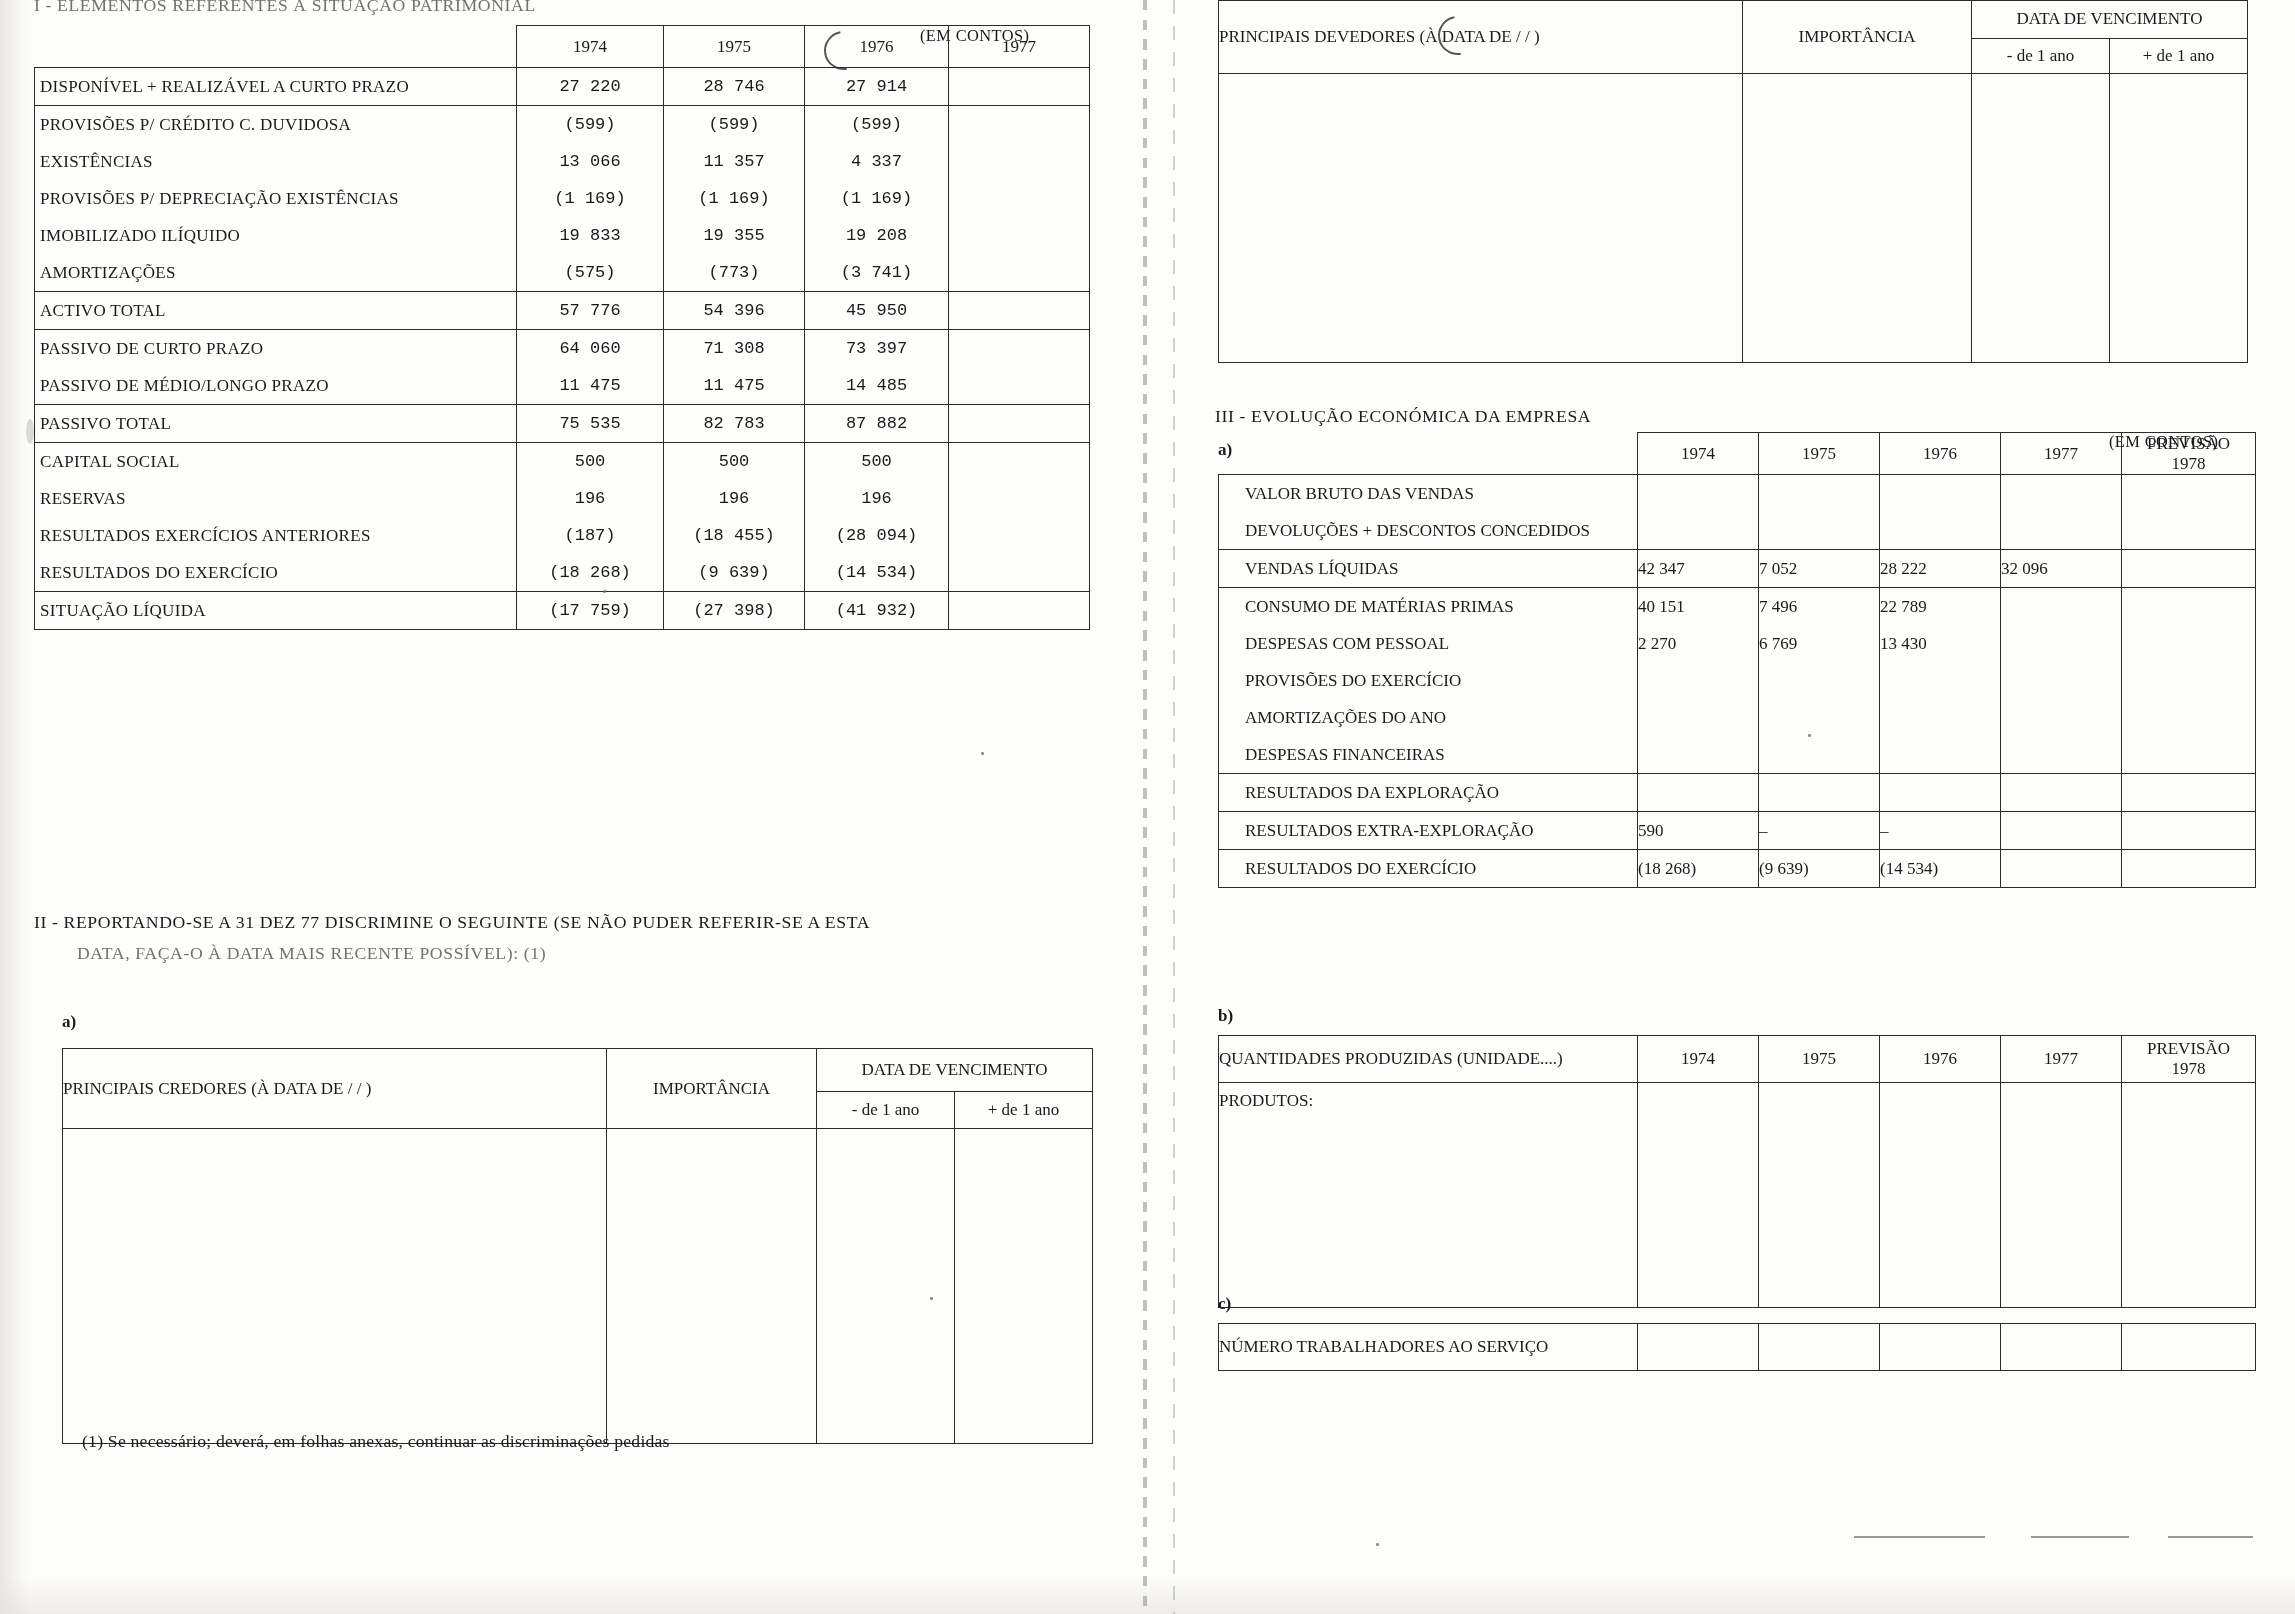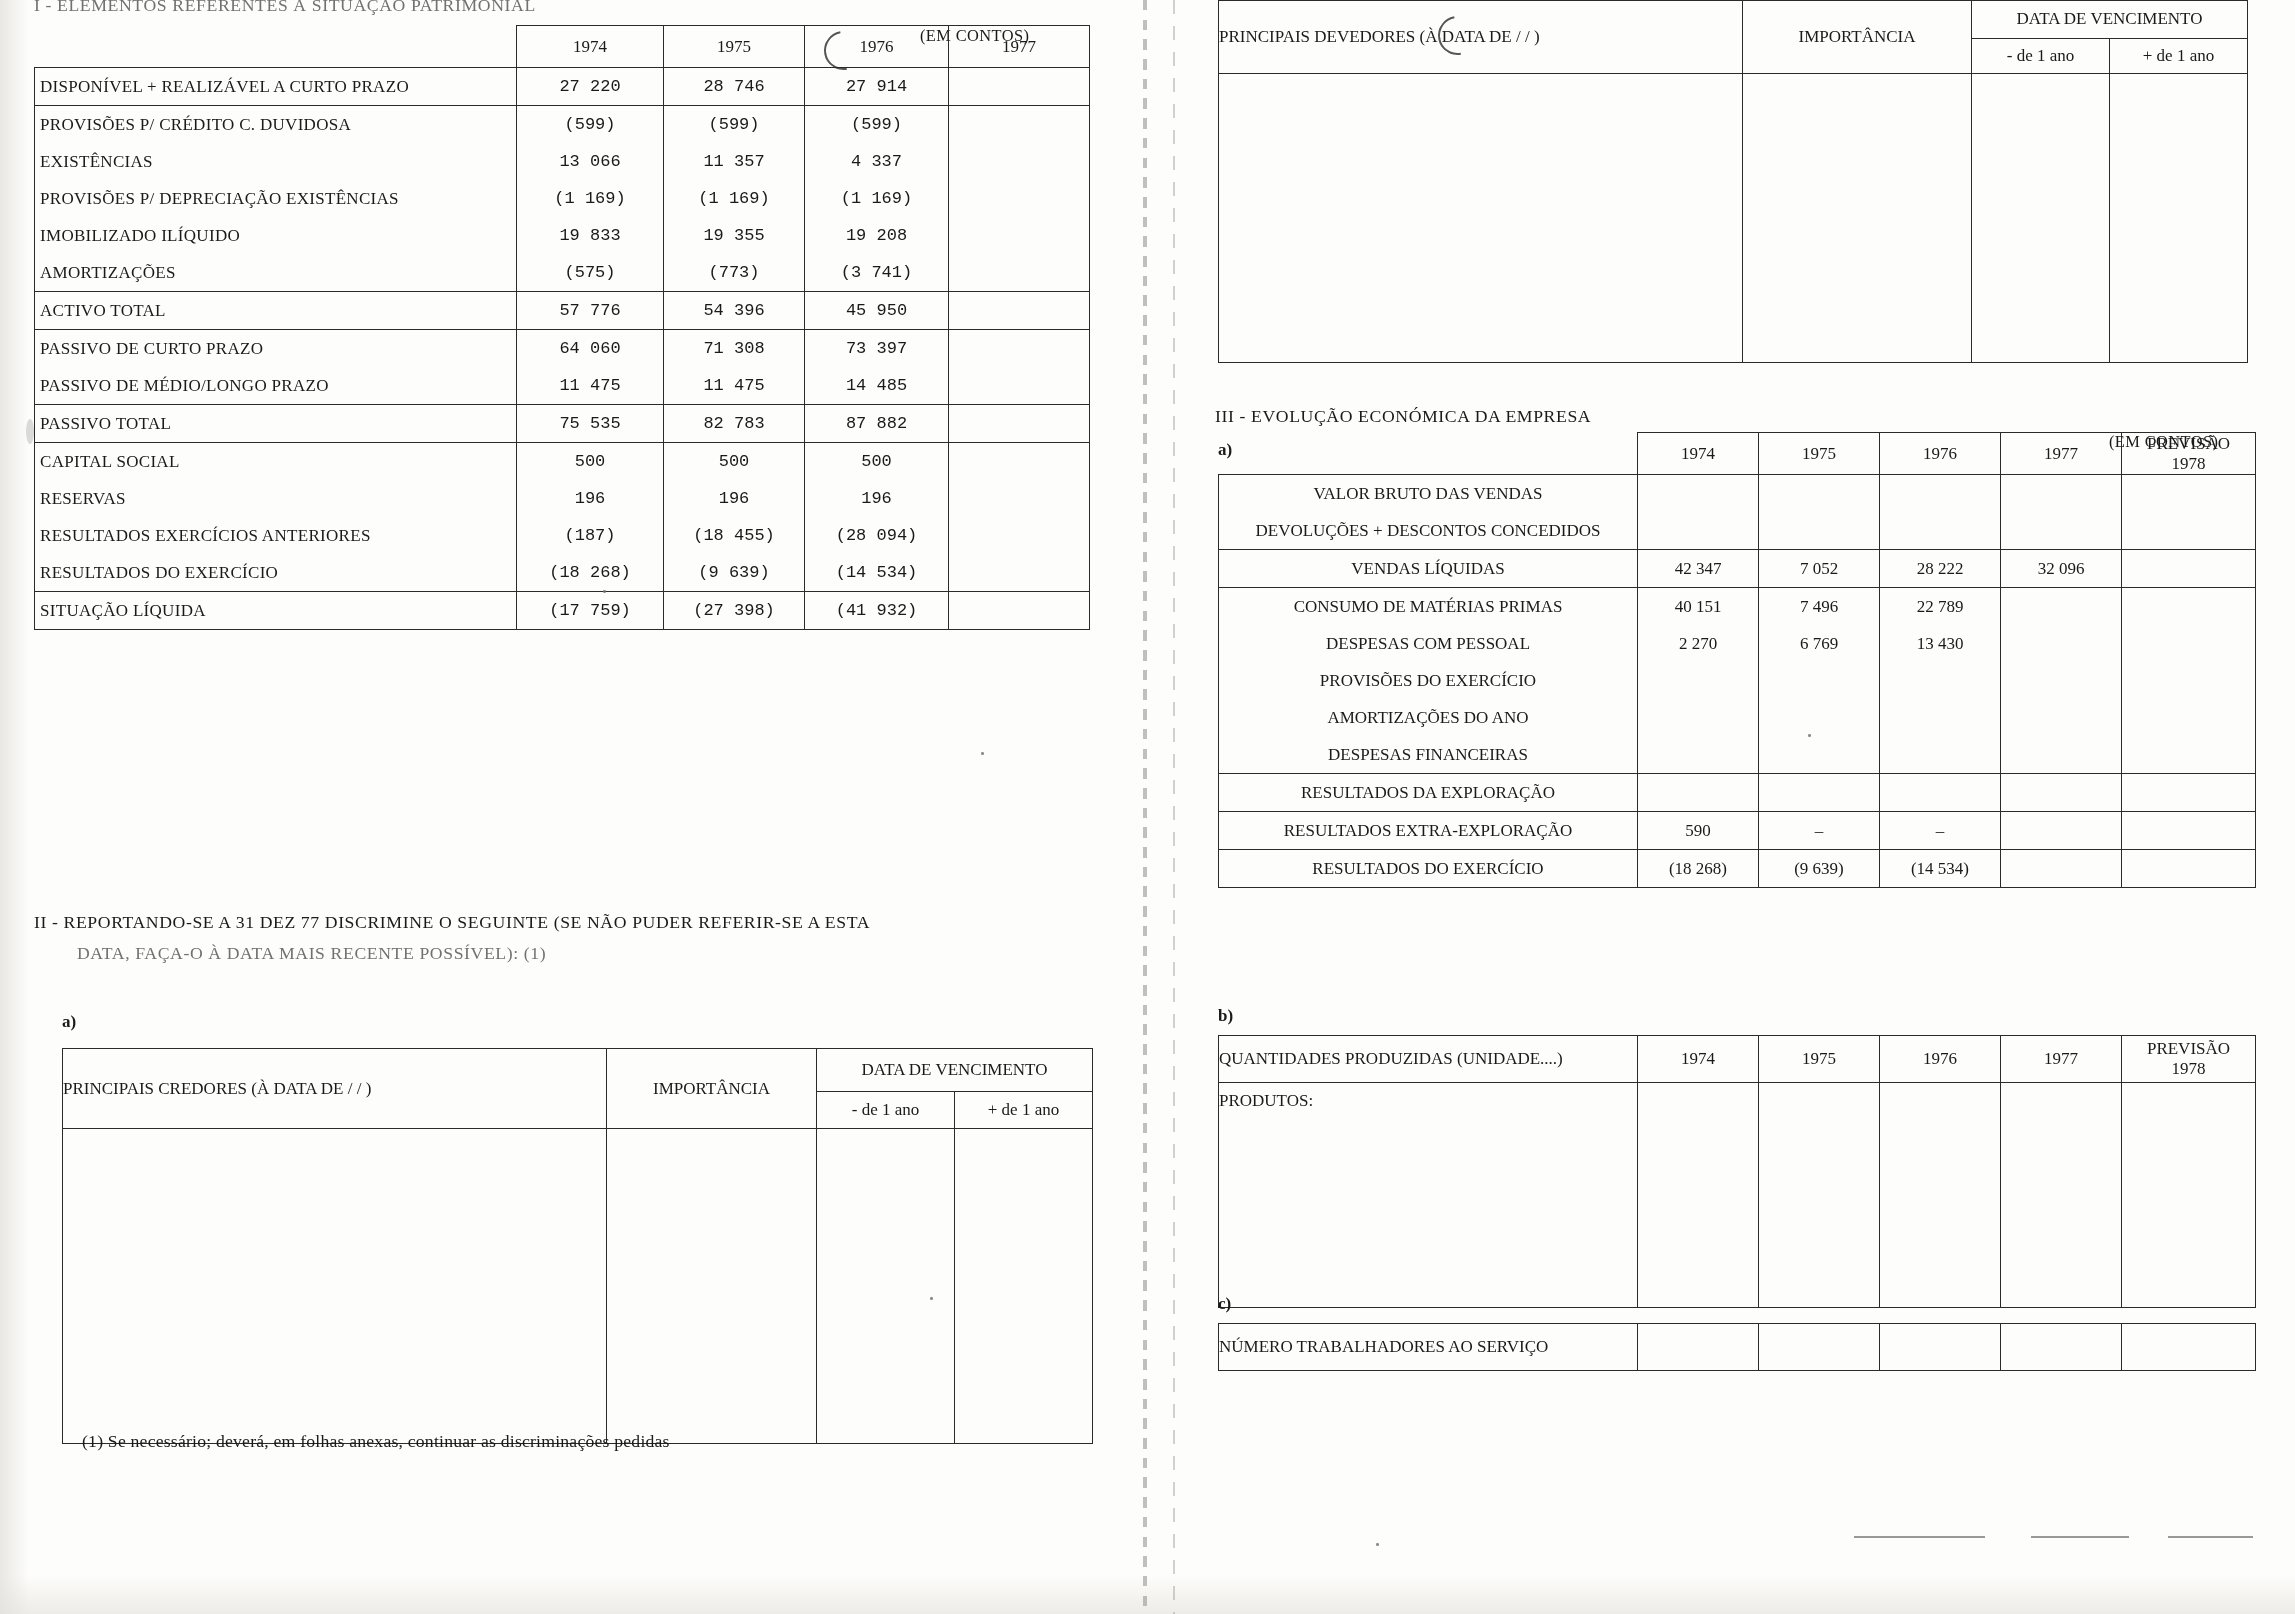--- a/index.html
+++ b/index.html
@@ -112,22 +112,22 @@
 
   
   #table-credores { position: absolute; top: 1048px; left: 62px; width: 1030px; }
   #table-credores td { font-size: 17px; }
   #table-devedores { position: absolute; top: 0px; left: 39px; width: 1029px; }
   #table-devedores td { font-size: 17px; }
 
   
   #table-evolucao { position: absolute; top: 432px; left: 39px; width: 1038px; }
   #table-evolucao td { height: 37px; font-size: 17px; }
-  #table-evolucao .lbl { text-align: center; padding-left: 0; }
-  #table-evolucao .val { text-align: center; }
+  #table-evolucao .lbl { text-align: left; padding-left: 26px; }
+  #table-evolucao .val { }
 
   #table-quantidades { position: absolute; top: 1035px; left: 39px; width: 1038px; }
   #table-quantidades td { font-size: 17px; }
 
   #table-trabalhadores { position: absolute; top: 1323px; left: 39px; width: 1038px; }
   #table-trabalhadores td { height: 46px; font-size: 17px; }
 
   .two-line-head {
     line-height: 1.15;
     font-size: 16.4px;

